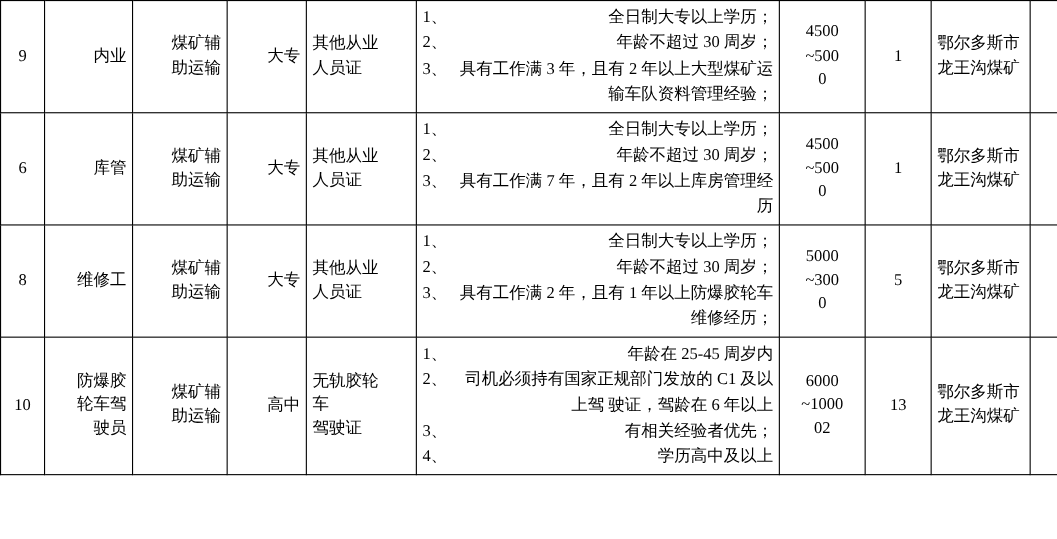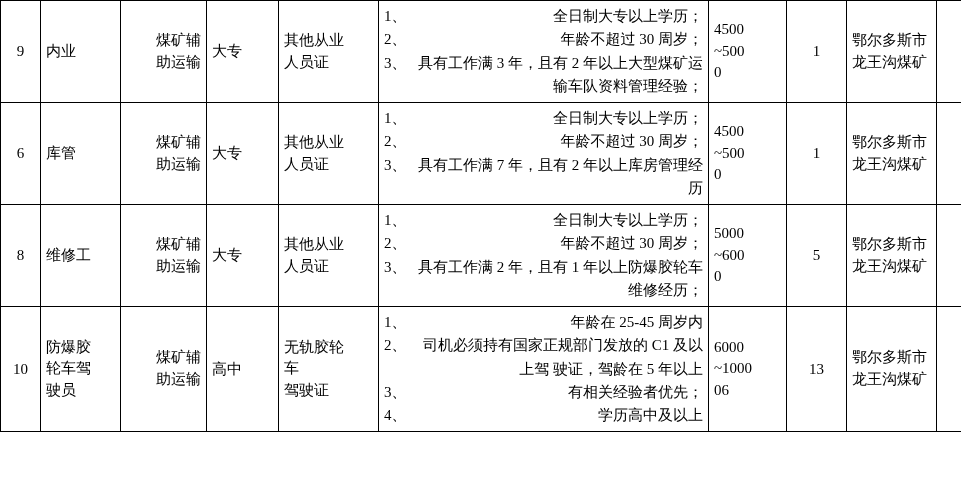--- a/index.html
+++ b/index.html
@@ -27,26 +27,26 @@
   }
   table.job-table td {
     border: 1px solid #000000;
     vertical-align: middle;
     padding: 4px 5px;
     font-size: 15px;
     line-height: 1.5;
     box-sizing: border-box;
   }
   .c-no      { width: 40px;  text-align: center; }
-  .c-post    { width: 80px;  text-align: left; }
+  .c-post    { width: 80px;  text-align: right; }
   .c-dept    { width: 86px;  text-align: right; }
-  .c-edu     { width: 72px;  text-align: left; margin-top: 20px; }
+  .c-edu     { width: 72px;  text-align: right; margin-top: 20px; }
   .c-cert    { width: 100px; text-align: left; }
   .c-req     { width: 330px; text-align: left; }
-  .c-salary  { width: 78px;  }
+  .c-salary  { width: 78px;  text-align: center; }
   .c-count   { width: 60px;  text-align: center; }
   .c-loc     { width: 90px;  text-align: left; }
   .c-tail    { width: 25px;  text-align: center; }
 
   .stacked {
     display: block;
     line-height: 1.45;
   }
   .req-list {
     margin: 0;
@@ -189,21 +189,21 @@
               <span class="req-txt">年龄不超过 30 周岁；</span>
             </li>
             <li>
               <span class="req-num">3、</span>
               <span class="req-txt">具有工作满 2 年，且有 1 年以上防爆胶轮车维修经历；</span>
             </li>
           </ul>
         </td>
         <td class="c-salary salary-cell">
           <span>5000</span>
-          <span>~600</span>
+          <span>~300</span>
           <span>0</span>
         </td>
         <td class="c-count">5</td>
         <td class="c-loc loc-cell">
           <span>鄂尔多斯市</span>
           <span>龙王沟煤矿</span>
         </td>
         <td class="c-tail"></td>
       </tr>
 
@@ -225,36 +225,36 @@
           <span class="stacked">驾驶证</span>
         </td>
         <td class="c-req">
           <ul class="req-list">
             <li>
               <span class="req-num">1、</span>
               <span class="req-txt">年龄在 25-45 周岁内</span>
             </li>
             <li>
               <span class="req-num">2、</span>
-              <span class="req-txt">司机必须持有国家正规部门发放的 C1 及以上驾 驶证，驾龄在 5 年以上</span>
+              <span class="req-txt">司机必须持有国家正规部门发放的 C1 及以上驾 驶证，驾龄在 6 年以上</span>
             </li>
             <li>
               <span class="req-num">3、</span>
               <span class="req-txt">有相关经验者优先；</span>
             </li>
             <li>
               <span class="req-num">4、</span>
               <span class="req-txt">学历高中及以上</span>
             </li>
           </ul>
         </td>
         <td class="c-salary salary-cell">
           <span>6000</span>
           <span>~1000</span>
-          <span>06</span>
+          <span>02</span>
         </td>
         <td class="c-count">13</td>
         <td class="c-loc loc-cell">
           <span>鄂尔多斯市</span>
           <span>龙王沟煤矿</span>
         </td>
         <td class="c-tail"></td>
       </tr>
 
     </tbody>

